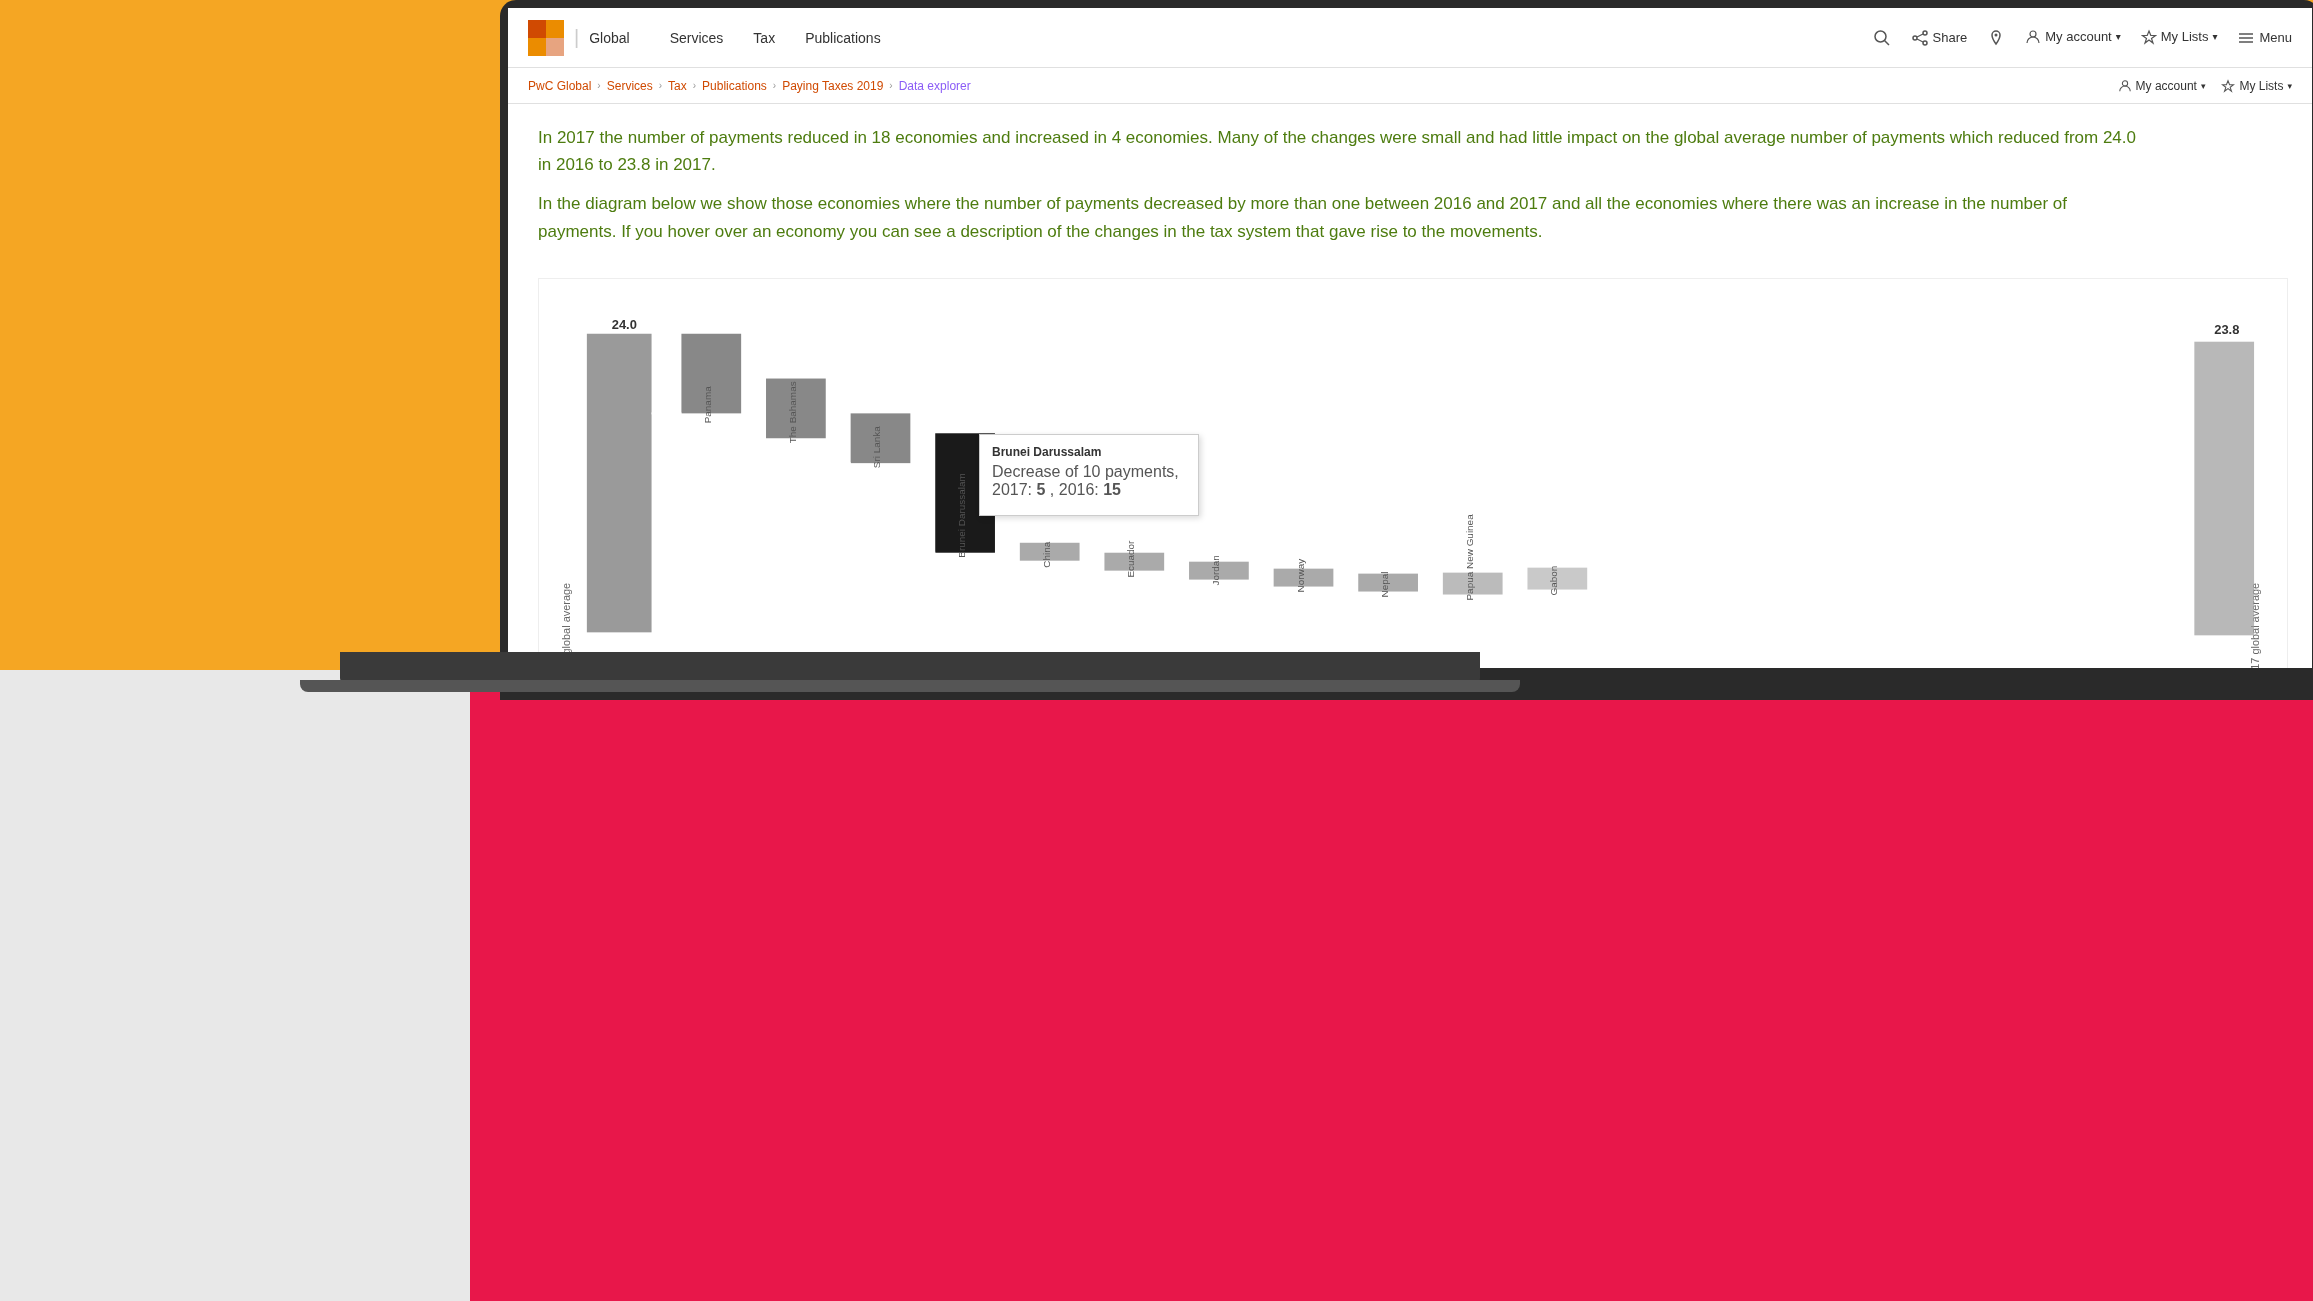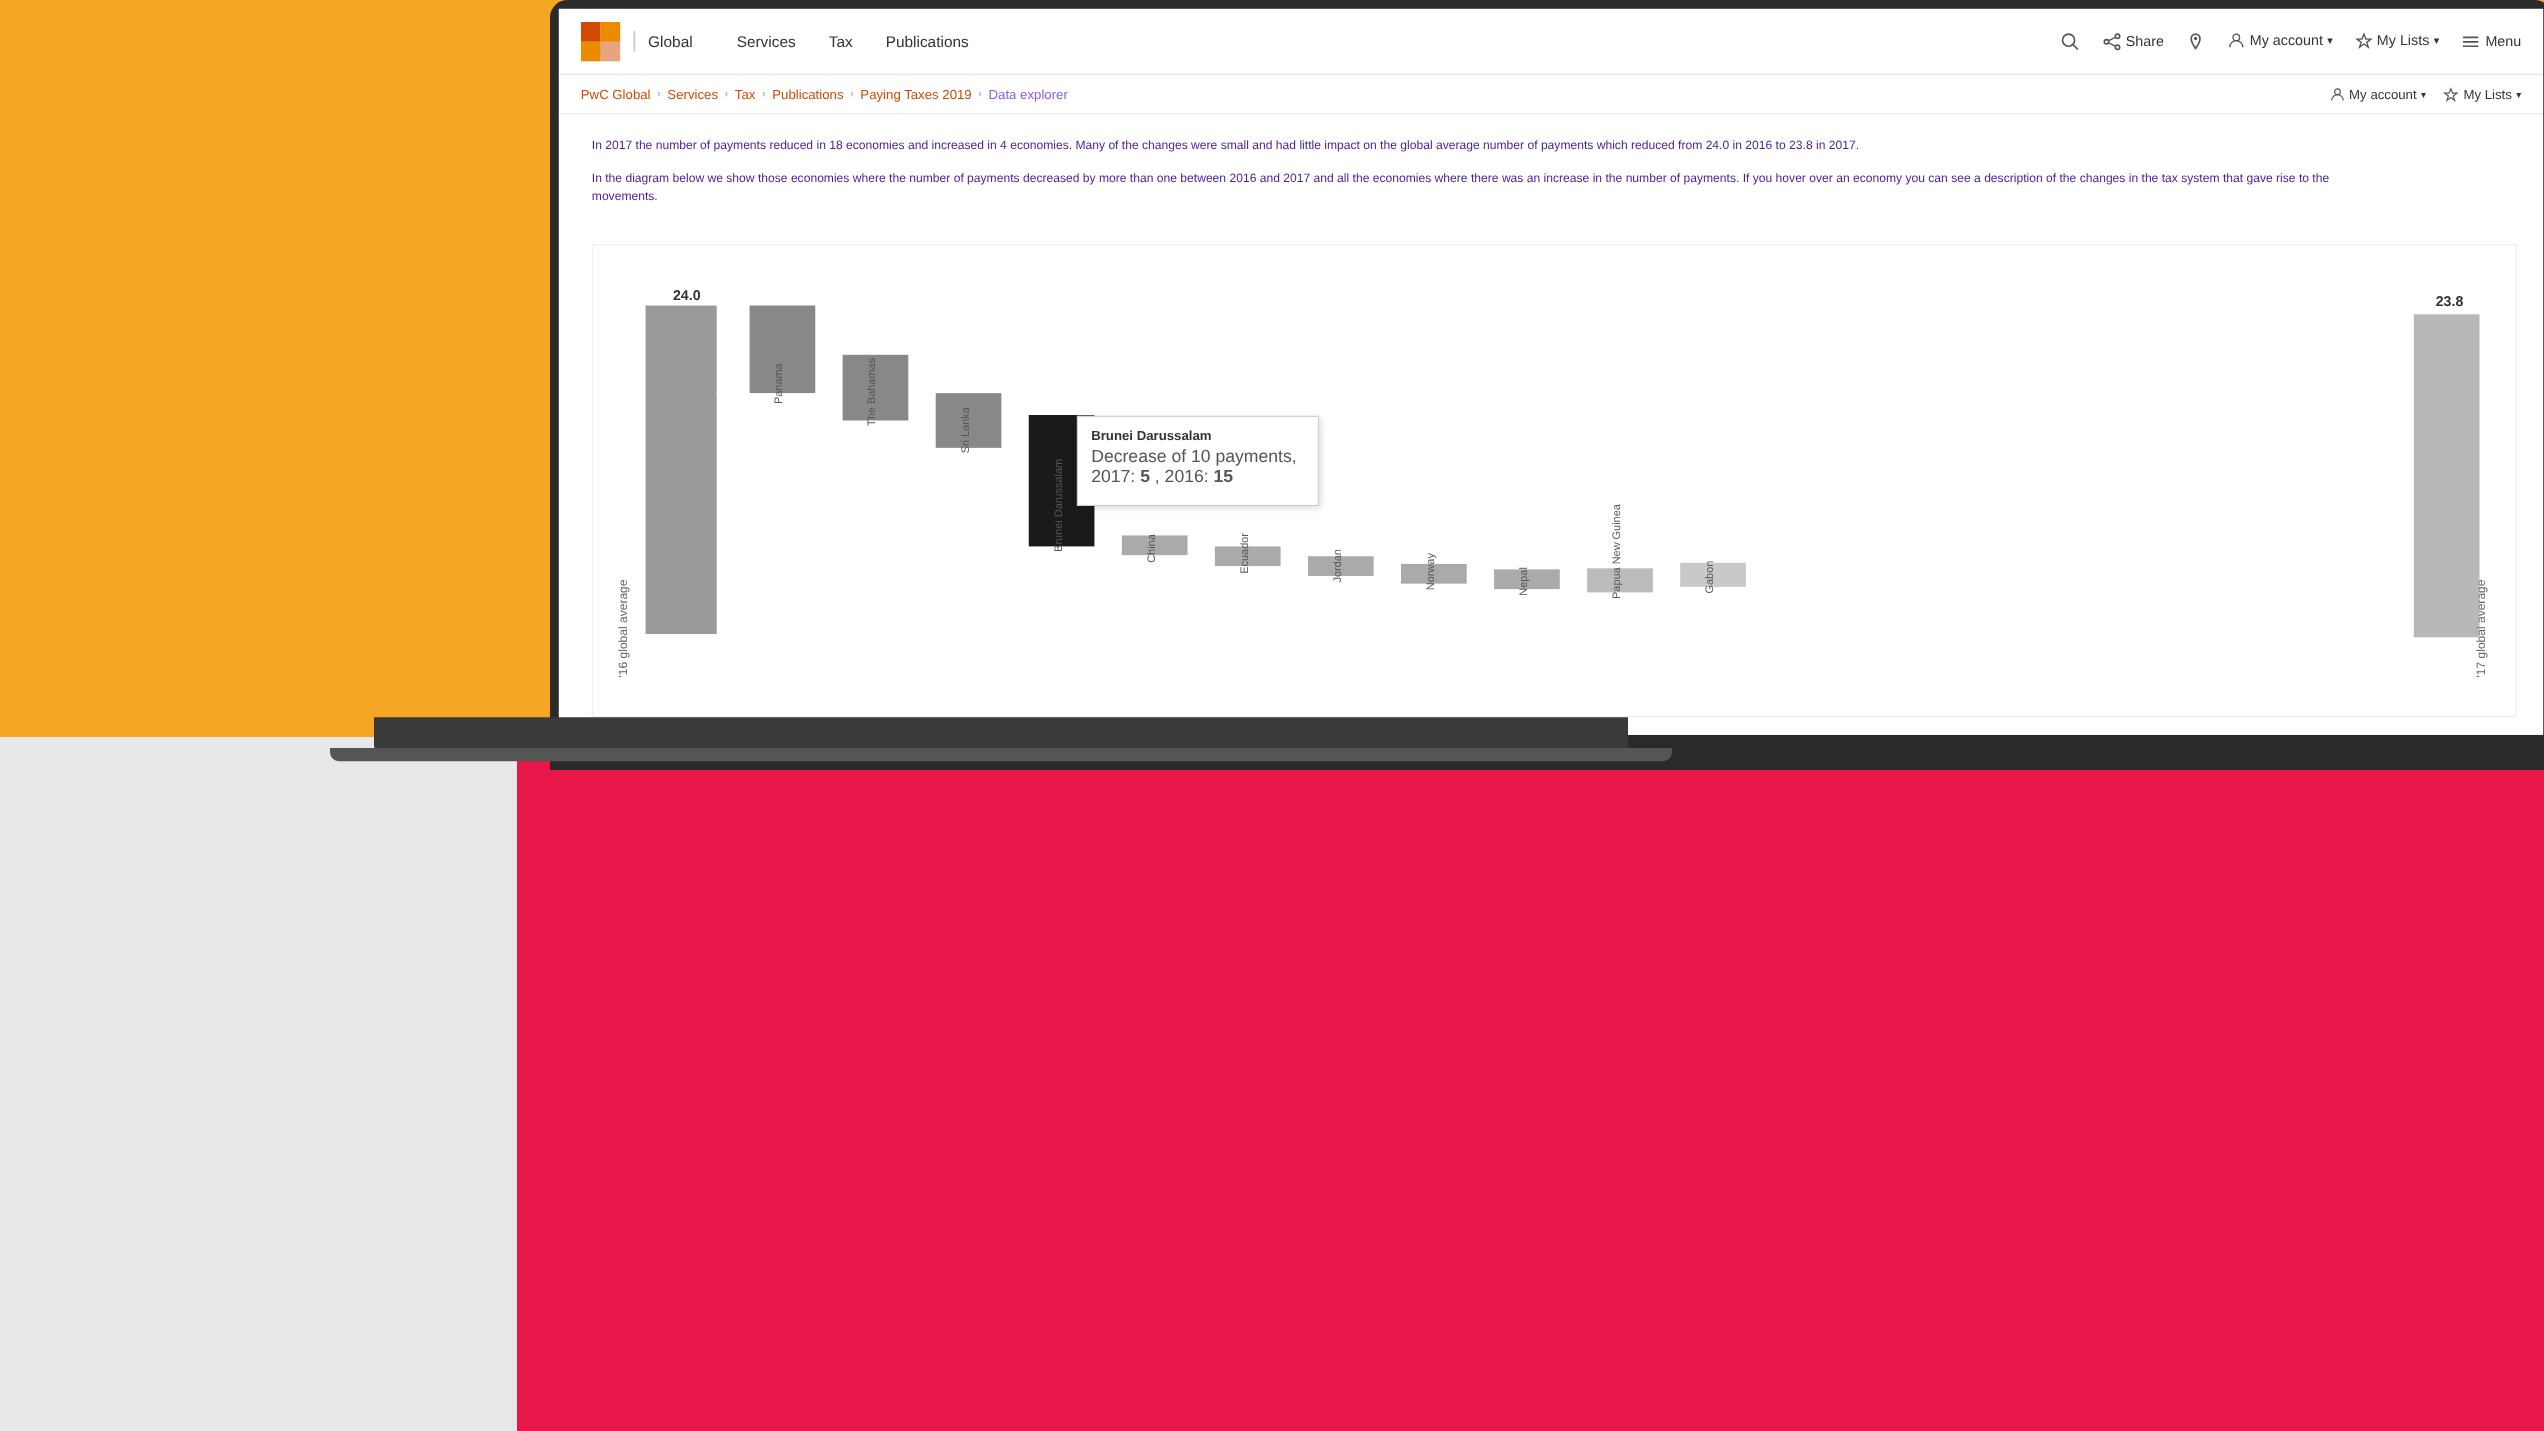--- a/index.html
+++ b/index.html
@@ -138,23 +138,23 @@
     .breadcrumb-sep { color: #999; font-size: 10px; }
     .breadcrumb-current { color: #8b5cf6; }
 
     
     .main-content {
       padding: 20px 30px;
       background: #fff;
       overflow: hidden;
     }
     .intro-text {
-      font-size: 11px;
+      font-size: 17px;
       line-height: 1.6;
-      color: #4c1d95;
+      color: #4d7c0f;
       margin-bottom: 12px;
       max-width: 1600px;
     }
 
     
     .chart-container {
       position: relative;
       width: 1750px;
       height: 430px;
       background: #fff;

